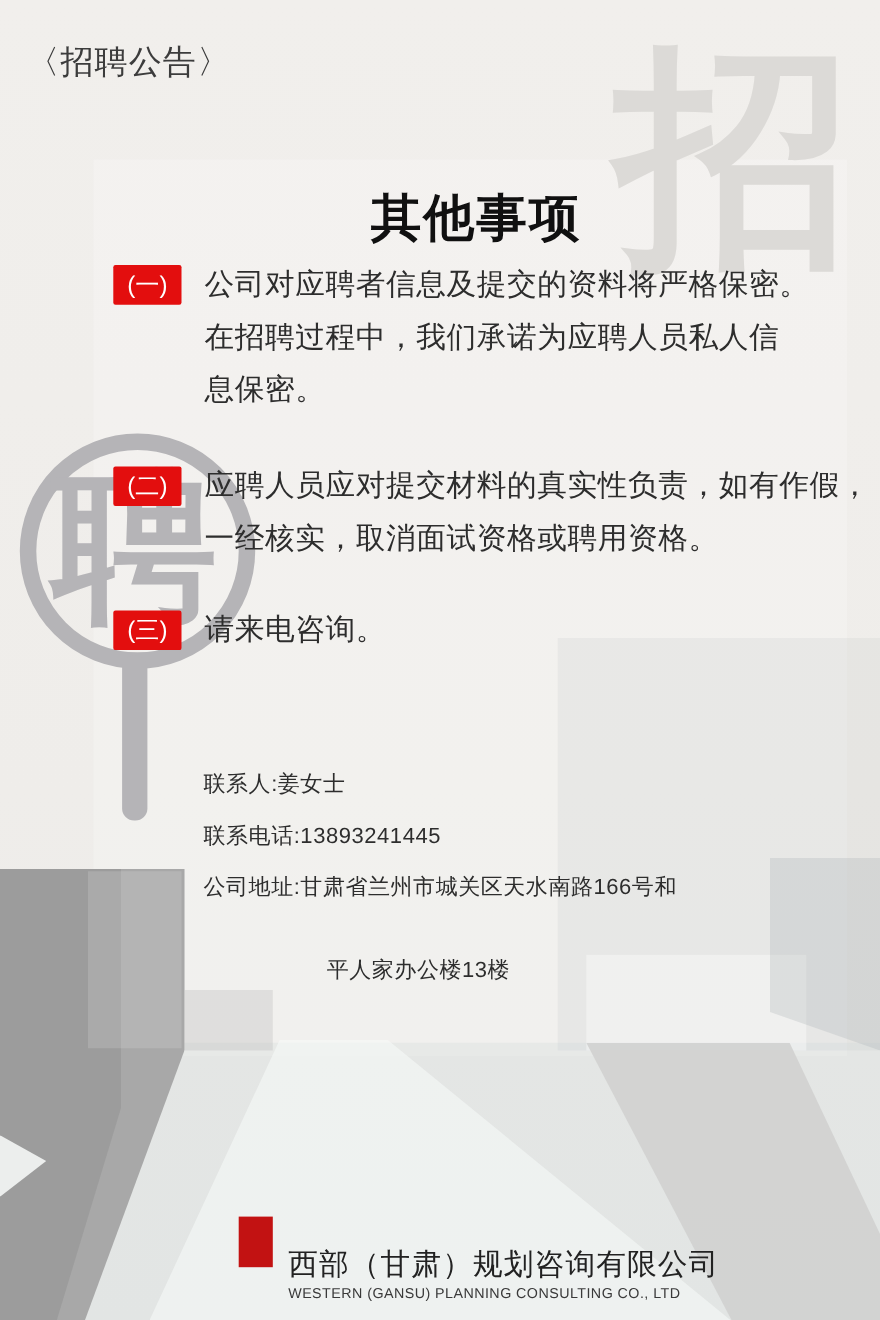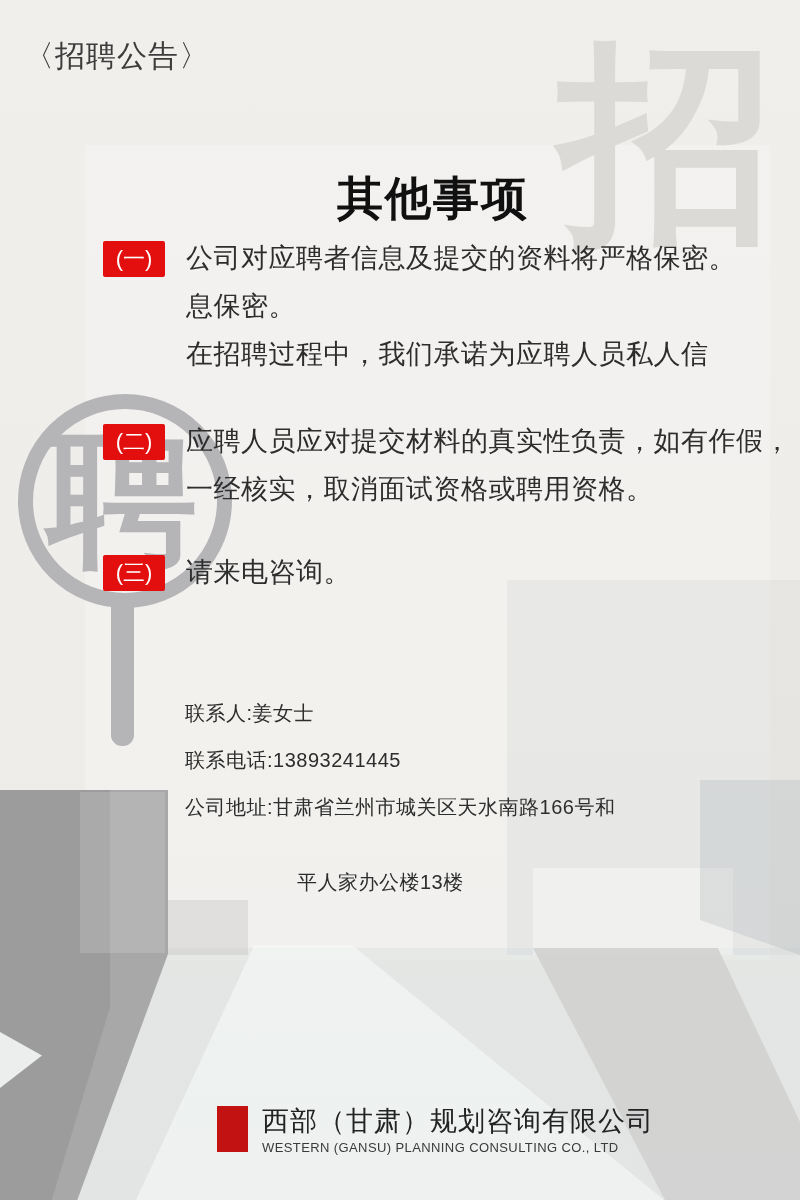--- a/index.html
+++ b/index.html
@@ -45,21 +45,21 @@
   .badge{flex:0 0 62px;height:36px;margin-top:7px;margin-right:21px;background:#e30e0e;color:#ffffff;
     font-size:22px;line-height:36px;text-align:center;border-radius:2px;}
   .item-lines{flex:1;}
   .line{font-size:27px;line-height:48px;color:#2d2d2d;letter-spacing:0.5px;white-space:nowrap;}
   .contact{position:absolute;left:185px;top:690px;z-index:5;}
   .c-line{font-size:20px;line-height:47px;color:#2d2d2d;letter-spacing:0.5px;white-space:nowrap;}
   .c-indent{padding-left:112px;margin-top:28px;}
   .footer{position:absolute;left:217px;top:1106px;display:flex;align-items:flex-start;z-index:6;}
   .logo-square{width:31px;height:46px;background:#c21212;}
   .footer-text{margin-left:14px;}
-  .company-cn{font-size:27px;line-height:30px;color:#222222;letter-spacing:1px;white-space:nowrap;}
+  .company-cn{font-size:27px;line-height:30px;color:#222222;letter-spacing:1px;white-space:nowrap;margin-top:28px;}
   .company-en{font-size:13px;line-height:16px;margin-top:4px;color:#3a3a3a;letter-spacing:0.4px;white-space:nowrap;}
 </style>
 </head>
 <body>
 
 <div id="page">
 
   <div class="panel"></div>
   <div class="col-shade"></div>
   <div class="bottom-band"></div>
@@ -78,22 +78,22 @@
   <div class="wm-pin">聘</div>
   <div class="mag-handle"></div>
 
   <div class="tag">〈招聘公告〉</div>
   <div class="title">其他事项</div>
 
   <div class="item item-1">
     <div class="badge">(一)</div>
     <div class="item-lines">
       <div class="line">公司对应聘者信息及提交的资料将严格保密。</div>
+      <div class="line">在招聘过程中，我们承诺为应聘人员私人信</div>
       <div class="line">息保密。</div>
-      <div class="line">在招聘过程中，我们承诺为应聘人员私人信</div>
     </div>
   </div>
 
   <div class="item item-2">
     <div class="badge">(二)</div>
     <div class="item-lines">
       <div class="line">应聘人员应对提交材料的真实性负责，如有作假，</div>
       <div class="line">一经核实，取消面试资格或聘用资格。</div>
     </div>
   </div>

